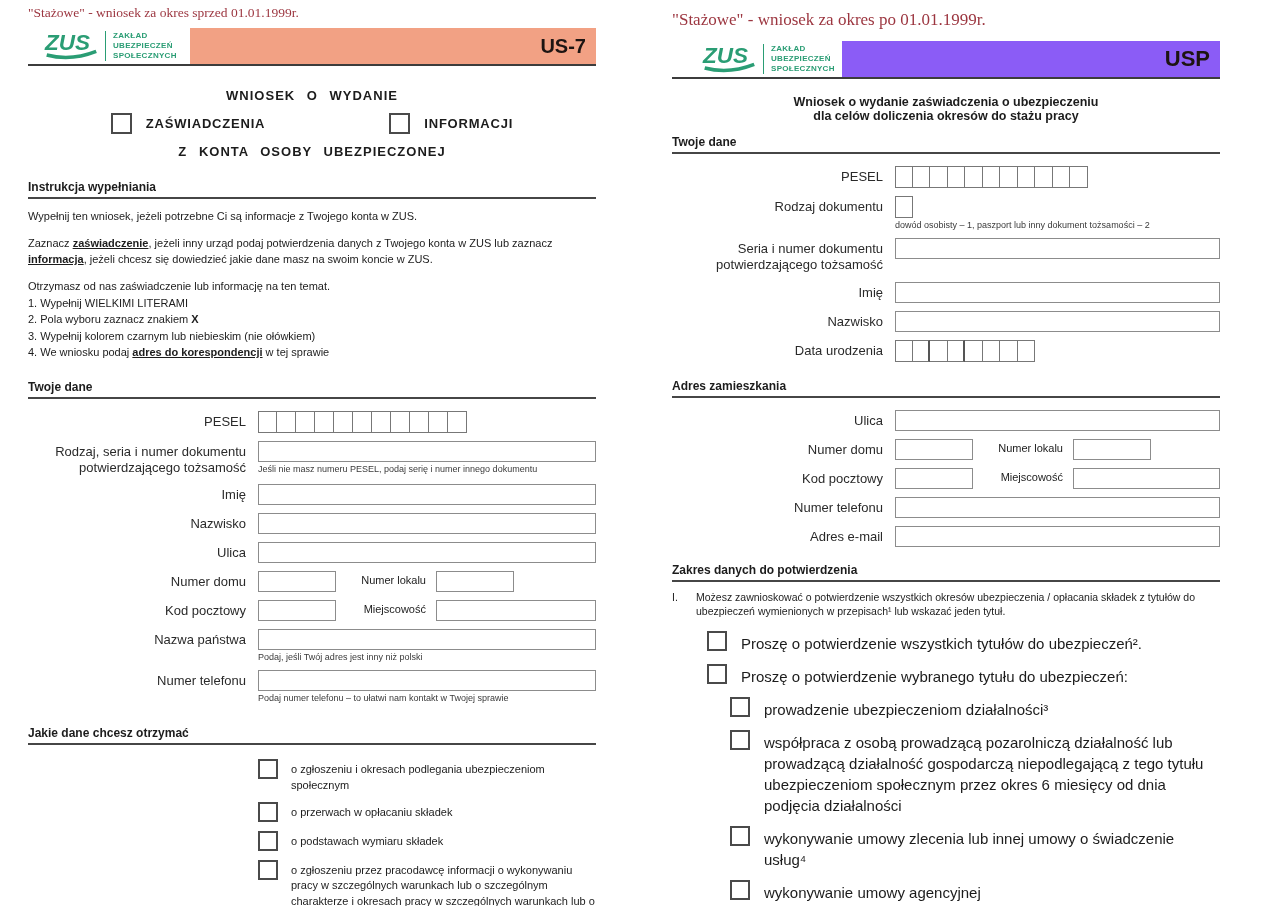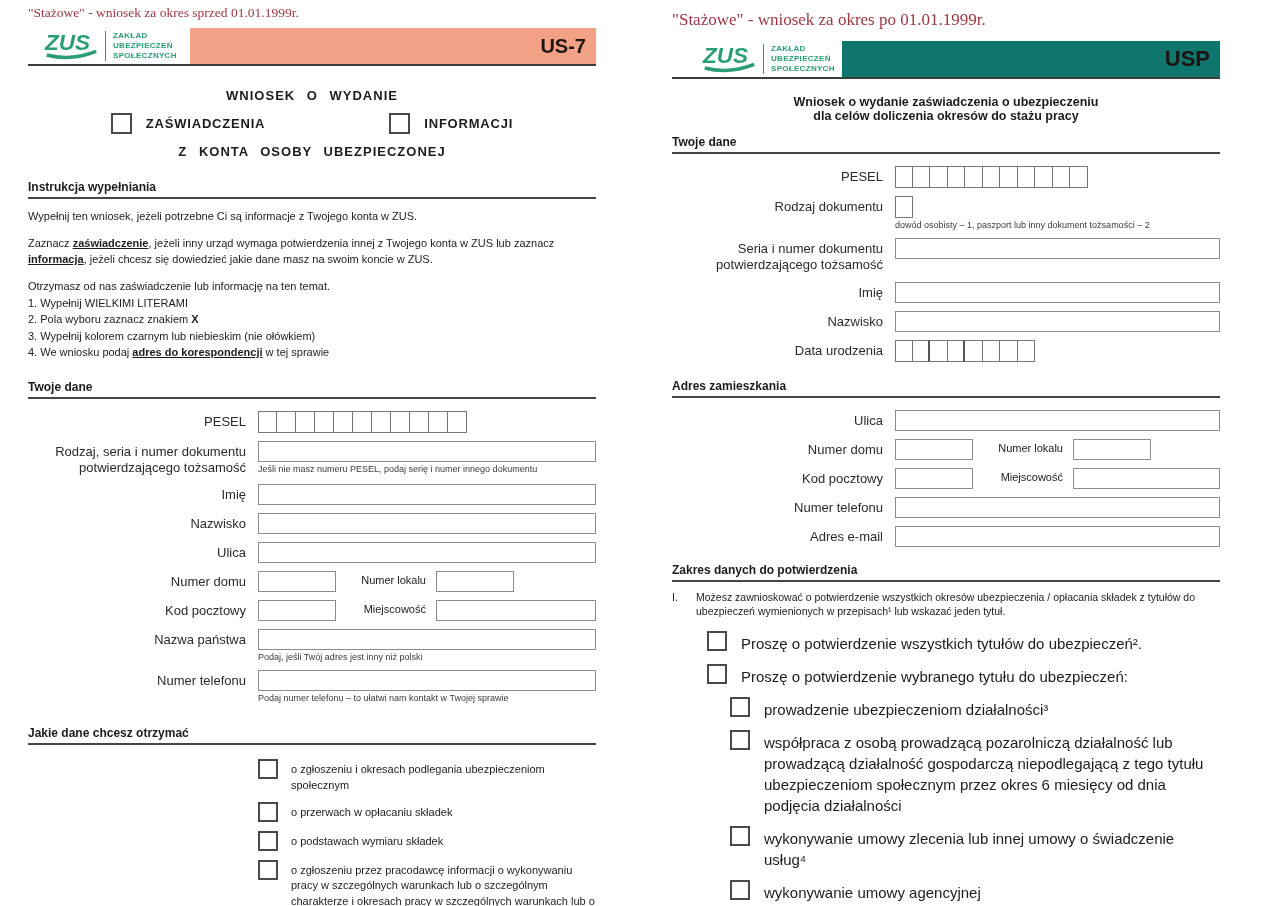--- a/index.html
+++ b/index.html
@@ -17,21 +17,21 @@
   #left-page  .form-header { margin-top:7px; }
   #right-page .form-header { margin-top:11px; }
   .logo-block { display:flex; align-items:center; background:#fff; }
   #left-page  .logo-block { width:162px; padding-left:16px; }
   #right-page .logo-block { width:170px; padding-left:30px; }
   .logo-divider { width:1px; background:#2a9d74; height:30px; margin:0 7px 0 7px; }
   .org-name { color:#2a9d74; font-size:8px; font-weight:bold; line-height:1.25; letter-spacing:.3px; }
   .zus-svg text { font-family:"Liberation Sans", sans-serif; font-weight:bold; font-style:italic; }
   .code-bar { flex:1; display:flex; align-items:center; justify-content:flex-end; padding-right:10px; }
   #left-page  .code-bar { background:#f2a184; }
-  #right-page .code-bar { background:#0f766e;text-align:center; }
+  #right-page .code-bar { background:#8b5cf6;text-align:center; }
   .form-code { font-weight:bold; color:#1d1412; }
   #left-page  .form-code { font-size:20px; }
   #right-page .form-code { font-size:22px; }
 
   .main-title { text-align:center; font-weight:bold; }
   #left-page .main-title { font-size:13px; letter-spacing:1px; word-spacing:7px; }
   .lt1 { margin-top:22px; }
   .opt-row { display:flex; justify-content:center; align-items:center; gap:14px; margin-top:10px; }
   .opt-row .spacer { width:96px; }
   .cb { width:21px; height:21px; border:2px solid #4a4a4a; background:#fff; flex:0 0 auto; }
@@ -115,21 +115,21 @@
     <span class="cb"></span>
     <span class="opt-label">ZAŚWIADCZENIA</span>
     <span class="spacer"></span>
     <span class="cb"></span>
     <span class="opt-label">INFORMACJI</span>
   </div>
   <div class="main-title lt3">Z KONTA OSOBY UBEZPIECZONEJ</div>
 
   <div class="section-head instr-head">Instrukcja wypełniania</div>
   <div class="body-text p1">Wypełnij ten wniosek, jeżeli potrzebne Ci są informacje z Twojego konta w ZUS.</div>
-  <div class="body-text p2"><span>Zaznacz </span><span class="bu">zaświadczenie</span><span>, jeżeli inny urząd wymaga potwierdzenia innej z Twojego konta w ZUS lub zaznacz </span><span class="bu">informacja</span><span>, jeżeli chcesz się dowiedzieć jakie dane masz na swoim koncie w ZUS.</span></div>
+  <div class="body-text p2"><span>Zaznacz </span><span class="bu">zaświadczenie</span><span>, jeżeli inny urząd podaj potwierdzenia danych z Twojego konta w ZUS lub zaznacz </span><span class="bu">informacja</span><span>, jeżeli chcesz się dowiedzieć jakie dane masz na swoim koncie w ZUS.</span></div>
   <div class="body-text p3">Otrzymasz od nas zaświadczenie lub informację na ten temat.</div>
   <div class="num-list">
     <div>1.  Wypełnij WIELKIMI LITERAMI</div>
     <div><span>2.  Pola wyboru zaznacz znakiem </span><span class="b">X</span></div>
     <div>3.  Wypełnij kolorem czarnym lub niebieskim (nie ołówkiem)</div>
     <div><span>4.  We wniosku podaj </span><span class="bu">adres do korespondencji</span><span> w tej sprawie</span></div>
   </div>
 
   <div class="section-head your-data-head">Twoje dane</div>
   <div class="rows">

